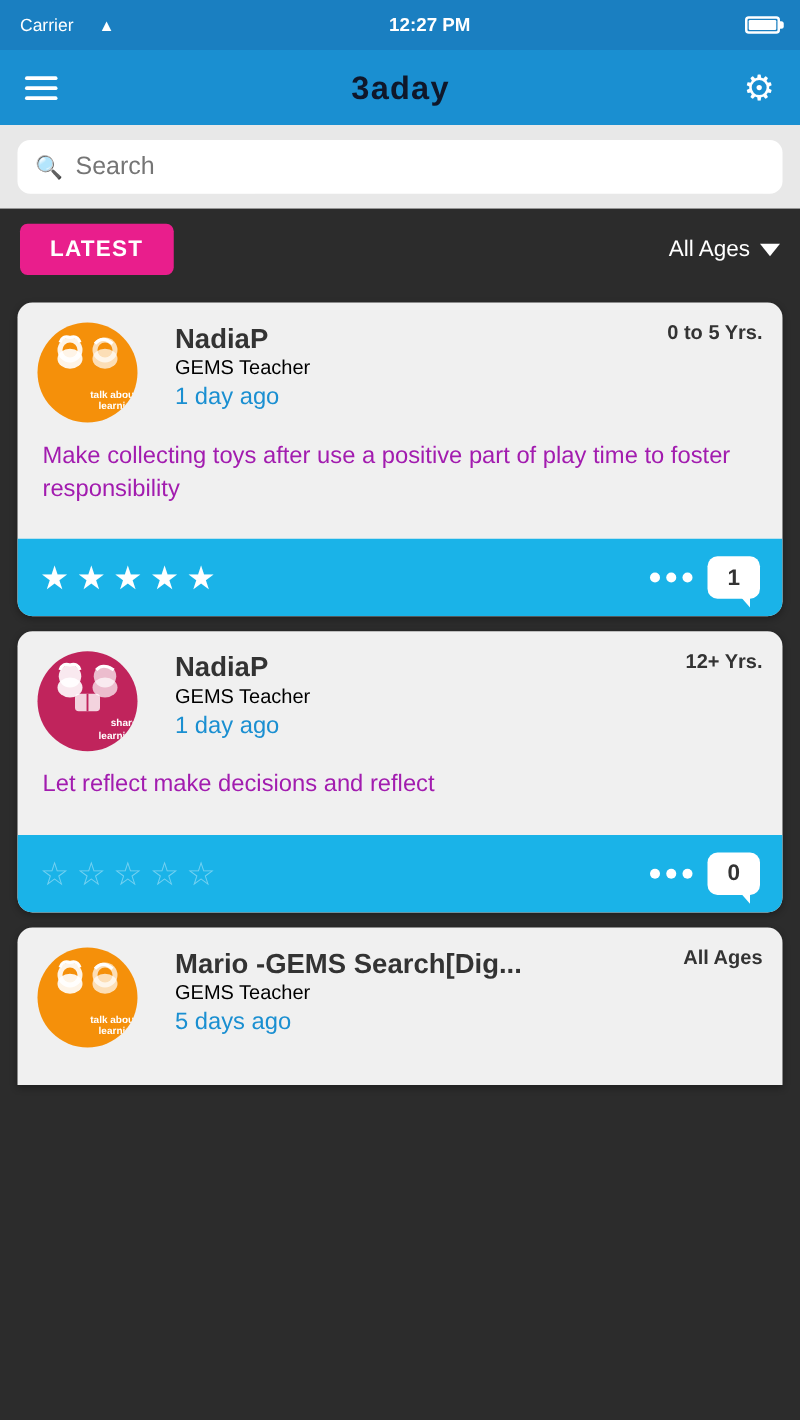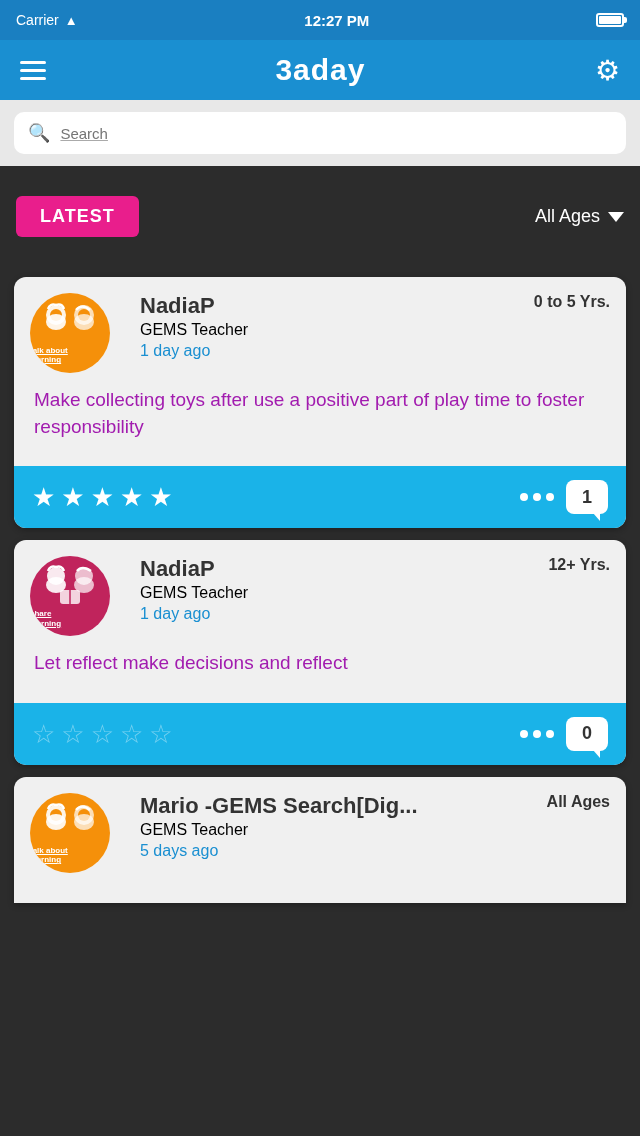--- a/index.html
+++ b/index.html
@@ -18,21 +18,21 @@
       height: 40px;
       display: flex;
       align-items: center;
       justify-content: space-between;
       padding: 0 16px;
       color: white;
       font-size: 14px;
       font-weight: 500;
     }
     .status-bar-center { font-size: 15px; font-weight: 600; }
-    .status-icons { display: flex; align-items: center; gap: 6px; }
+    .status-icons { display: flex; align-items: center; gap: 20px; }
     .wifi-icon { font-size: 13px; }
     .battery-icon {
       width: 28px; height: 14px;
       border: 2px solid white;
       border-radius: 3px;
       position: relative;
       display: inline-block;
     }
     .battery-icon::after {
       content: '';
@@ -71,22 +71,22 @@
       gap: 5px;
     }
     .hamburger-icon span {
       display: block;
       width: 26px;
       height: 3px;
       background: white;
       border-radius: 2px;
     }
     .nav-title {
-      color: #ffffff;
-      font-size: 30px;
+      color: #0f172a;
+      font-size: 26px;
       font-weight: 700;
       letter-spacing: 1px;
     }
     .settings-icon {
       color: white;
       font-size: 28px;
       cursor: pointer;
     }
 
     
@@ -104,34 +104,33 @@
       border: none;
       width: 100%;
     }
     .search-icon-wrap {
       color: #aaa;
       font-size: 18px;
     }
     .search-input {
       border: none;
       outline: none;
-      font-size: 15px;
+      font-size: 20px;
       color: #aaa;
       background: transparent;
       width: 100%;
-      text-decoration: underline;
     }
 
     
     .filter-row {
       background: #2c2c2c;
       display: flex;
       align-items: center;
       justify-content: space-between;
-      padding: 30px 16px;
+      padding: 12px 16px;
     }
     .latest-badge {
       background: #e91e8c;
       color: white;
       font-size: 18px;
       font-weight: 700;
       padding: 10px 24px;
       border-radius: 6px;
       letter-spacing: 1px;
     }
@@ -190,45 +189,45 @@
       position: relative;
       overflow: hidden;
     }
     .avatar-circle.orange { background: #f5900a; }
     .avatar-circle.pink { background: #c0245c; }
 
     .avatar-text {
       color: white;
       font-size: 8px;
       font-weight: 700;
-      text-align: left;
+      text-align: right;
       line-height: 1.2;
       position: absolute;
       bottom: 8px;
-      left: 0; right: 0; text-decoration: underline;
+      left: 0; right: 0;
     }
 
     .card-info {
       flex: 1;
       margin-left: 16px;
     }
     .card-username {
       font-size: 22px;
       font-weight: 700;
       color: #333;
       margin-bottom: 2px;
     }
     .card-role {
       font-size: 16px;
       color: #000000;
       font-weight: 500;
       margin-bottom: 3px;
     }
     .card-time {
-      font-size: 16px;
+      font-size: 19px;
       color: #1a8fd1;
       font-weight: 500;
     }
     .card-age {
       font-size: 16px;
       font-weight: 700;
       color: #333;
       margin-left: auto;
       white-space: nowrap;
     }

